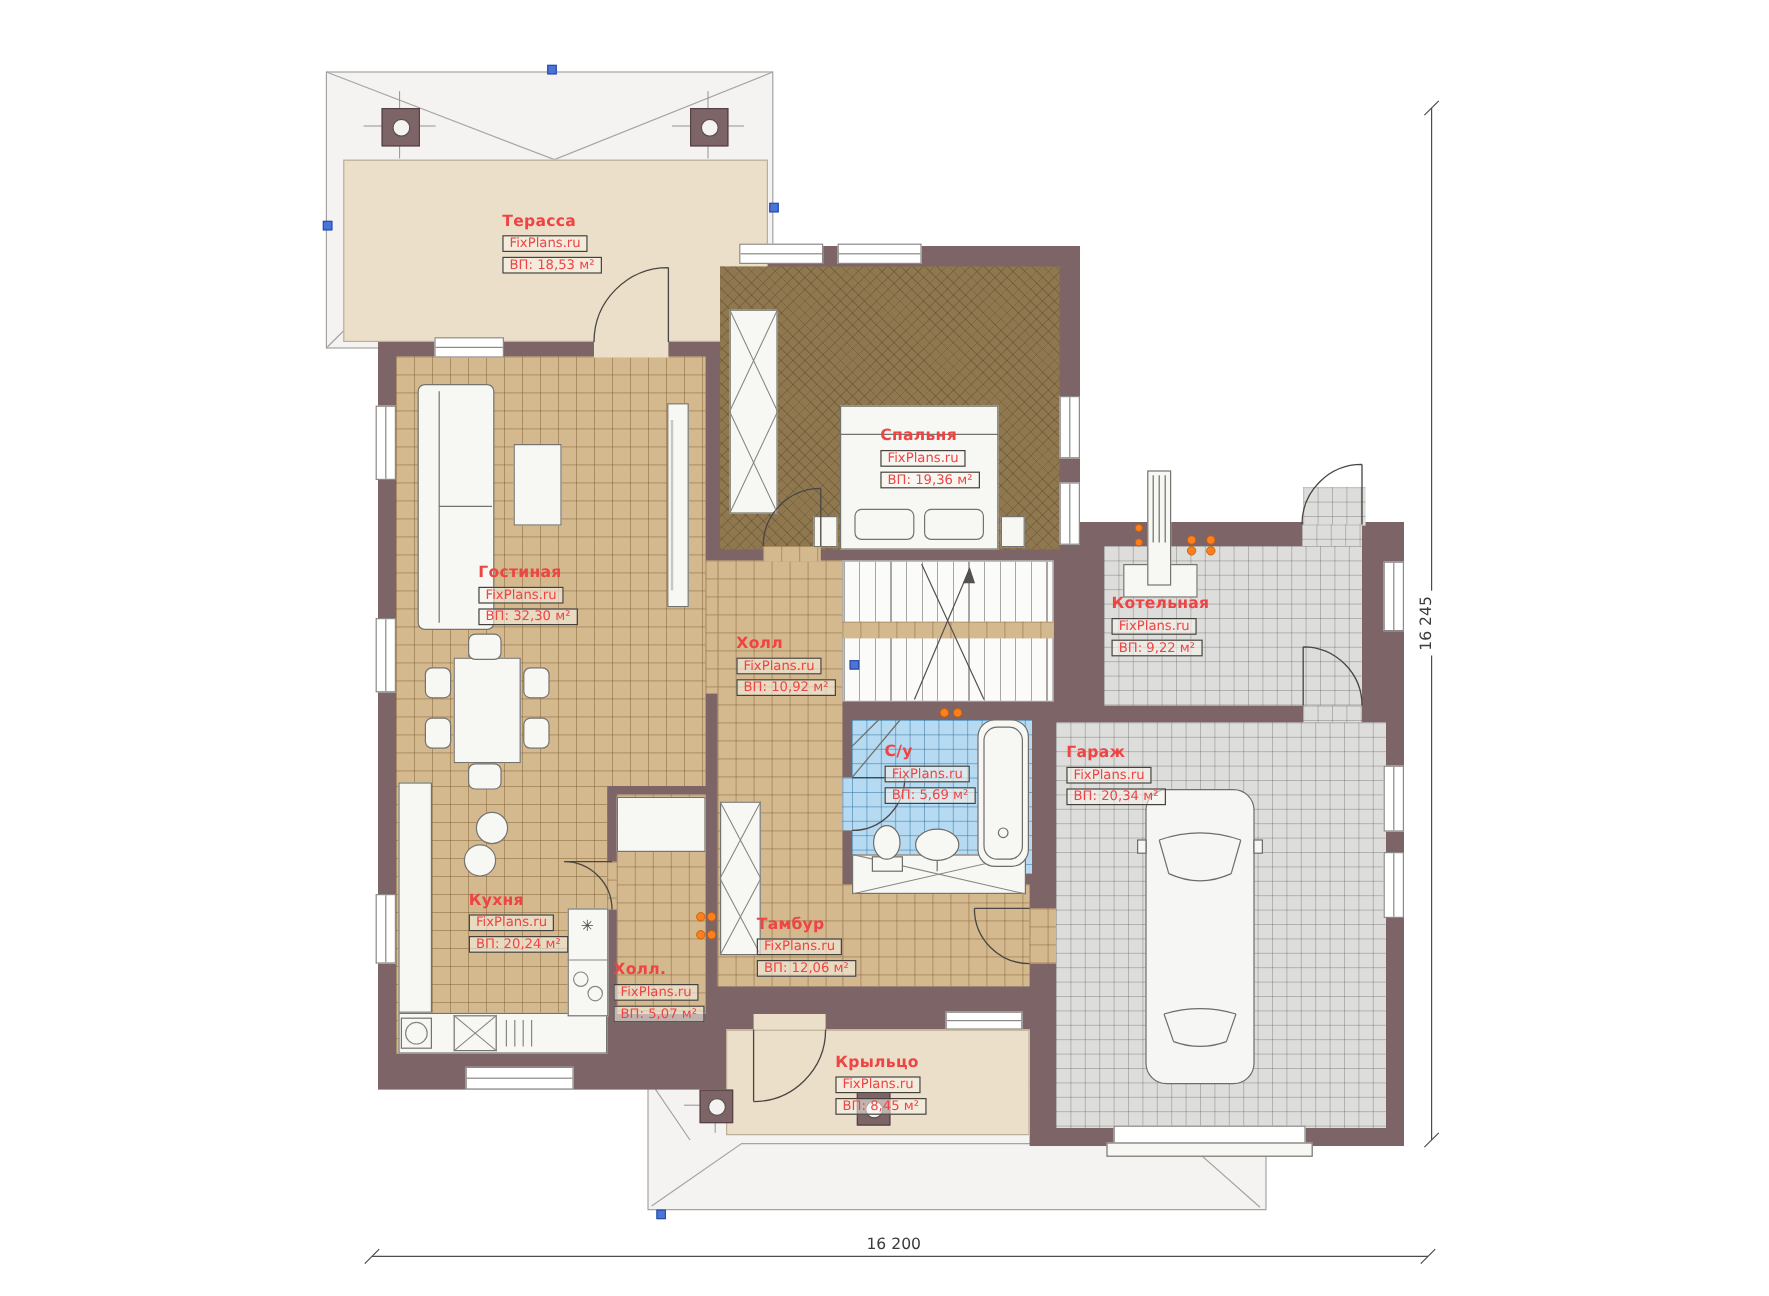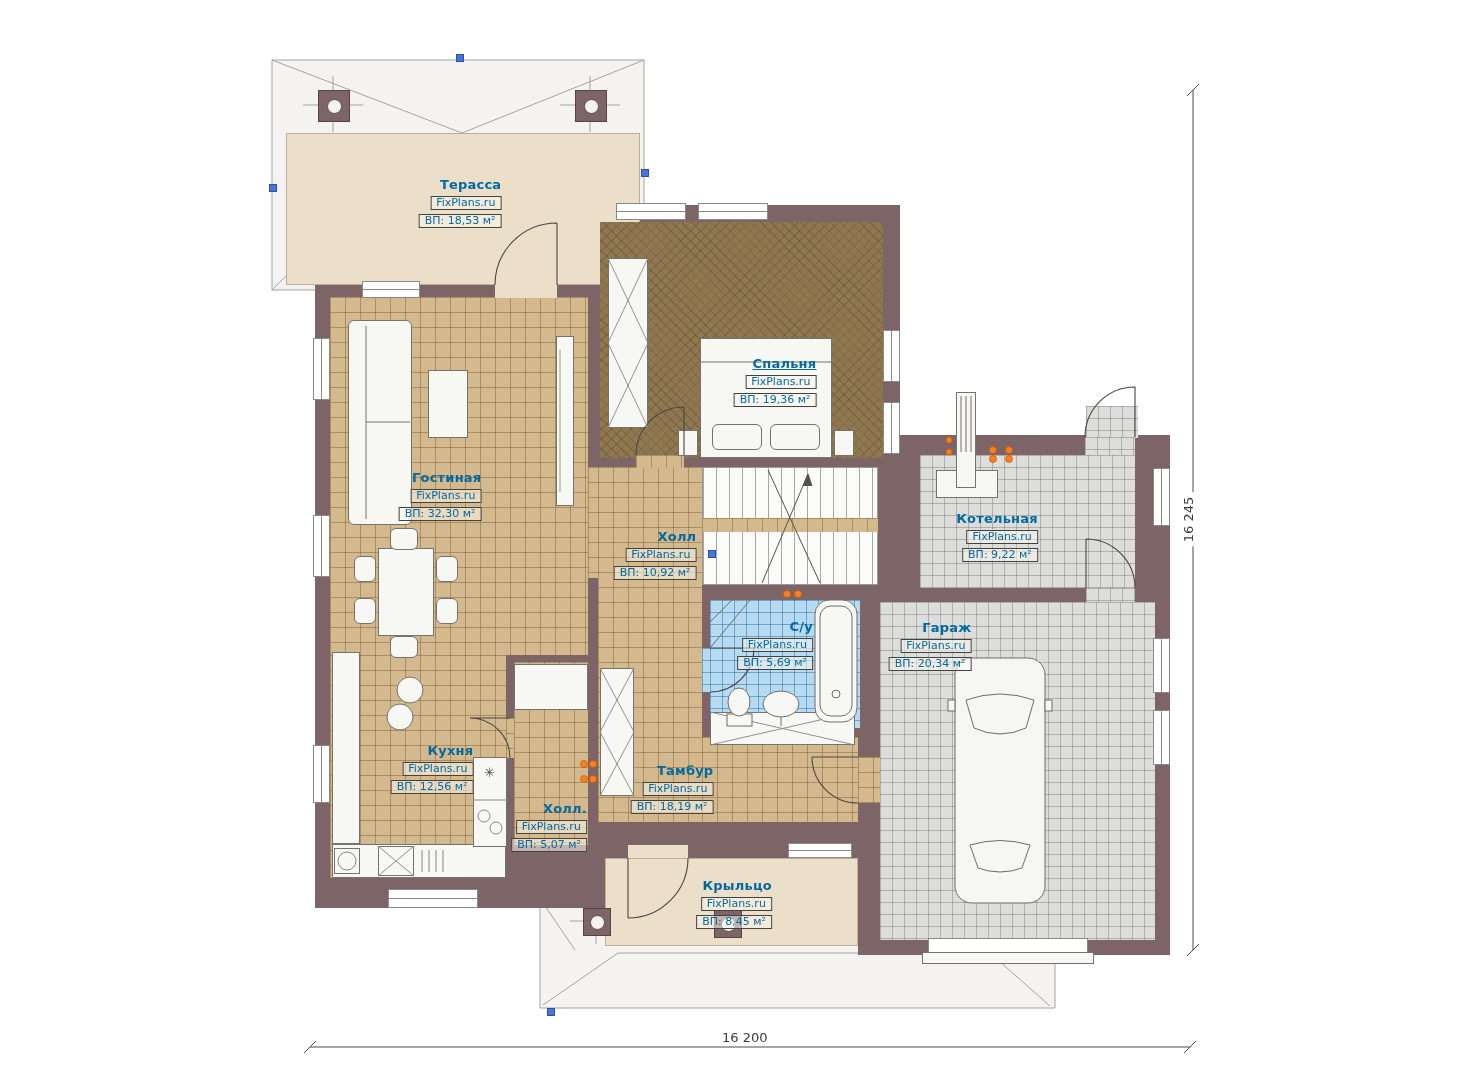--- a/index.html
+++ b/index.html
@@ -14,21 +14,21 @@
   .tile-gray{background-color:#dddddb;background-image:linear-gradient(rgba(80,80,80,.32) 1px,transparent 1px),linear-gradient(90deg,rgba(80,80,80,.32) 1px,transparent 1px);background-size:12px 12px;}
   .tile-blue{background-color:#b5daf1;background-image:linear-gradient(rgba(28,98,148,.45) 1px,transparent 1px),linear-gradient(90deg,rgba(28,98,148,.45) 1px,transparent 1px);background-size:12px 12px;}
   .stairs-bg{background-color:#fbfbfa;background-image:repeating-linear-gradient(90deg,#a8a6a2 0 1px,transparent 1px 13px);border:1px solid #9a9894;}
   .patch{position:absolute;z-index:15;}
   .win{position:absolute;background:#fff;border:1px solid #8b8987;box-sizing:border-box;z-index:15;}
   .win-h{background:linear-gradient(#8b8987,#8b8987) center/100% 1px no-repeat,#fff;}
   .win-v{background:linear-gradient(#8b8987,#8b8987) center/1px 100% no-repeat,#fff;}
   .furn{position:absolute;background:#f7f7f4;border:1px solid #75736d;box-sizing:border-box;z-index:20;}
   .rnd{border-radius:6px;}
   #svg-over{z-index:25;}
-  .room-label{position:absolute;transform:translateX(-50%);text-align:right;color:#0369a1;z-index:30;line-height:1.1;}
+  .room-label{position:absolute;transform:translateX(-50%);text-align:left;color:#ef4444;z-index:30;line-height:1.1;}
   .rname{font-weight:bold;font-size:13px;letter-spacing:.2px;}
   .rbox{display:inline-block;font-size:11px;border:1px solid #45423e;padding:0 5px;margin-top:3px;background:rgba(249,245,237,.55);white-space:nowrap;}
   .dim{position:absolute;font-size:13px;color:#3c3c3c;background:#fff;padding:0 4px;z-index:35;}
   .handle{position:absolute;width:6px;height:6px;background:#4a74d8;border:1px solid #2c4fa8;z-index:40;}
   .col-sq{position:absolute;background:#7d6466;border:1px solid #564245;z-index:18;}
   .col-sq::after{content:"";position:absolute;left:50%;top:50%;width:13px;height:13px;margin:-7px 0 0 -7px;border-radius:50%;background:#f4f3f1;border:1px solid #56504e;}
   .glyph{position:absolute;z-index:26;color:#4b4947;font-size:13px;line-height:1;}
 </style>
 </head>
 <body>
@@ -211,64 +211,64 @@
       <circle cx="949" cy="440" r="3"></circle>
         <circle cx="949" cy="452" r="3"></circle>
     </g>
   </svg>
 
   <div class="room-label" style="left:460px;top:178px;">
     <div class="rname">Терасса</div>
     <div><span class="rbox">FixPlans.ru</span></div>
     <div><span class="rbox">ВП: 18,53 м²</span></div>
   </div>
-  <div class="room-label" style="left:775px;top:357px;text-decoration:underline;">
+  <div class="room-label" style="left:775px;top:357px;">
     <div class="rname">Спальня</div>
     <div><span class="rbox">FixPlans.ru</span></div>
     <div><span class="rbox">ВП: 19,36 м²</span></div>
   </div>
   <div class="room-label" style="left:440px;top:471px;">
     <div class="rname">Гостиная</div>
     <div><span class="rbox">FixPlans.ru</span></div>
     <div><span class="rbox">ВП: 32,30 м²</span></div>
   </div>
   <div class="room-label" style="left:655px;top:530px;">
     <div class="rname">Холл</div>
     <div><span class="rbox">FixPlans.ru</span></div>
     <div><span class="rbox">ВП: 10,92 м²</span></div>
   </div>
-  <div class="room-label" style="left:967px;top:512px;margin-left:30px;">
+  <div class="room-label" style="left:967px;top:497px;">
     <div class="rname">Котельная</div>
     <div><span class="rbox">FixPlans.ru</span></div>
     <div><span class="rbox">ВП: 9,22 м²</span></div>
   </div>
   <div class="room-label" style="left:775px;top:620px;">
     <div class="rname">С/у</div>
     <div><span class="rbox">FixPlans.ru</span></div>
     <div><span class="rbox">ВП: 5,69 м²</span></div>
   </div>
   <div class="room-label" style="left:930px;top:621px;">
     <div class="rname">Гараж</div>
     <div><span class="rbox">FixPlans.ru</span></div>
     <div><span class="rbox">ВП: 20,34 м²</span></div>
   </div>
   <div class="room-label" style="left:432px;top:744px;">
     <div class="rname">Кухня</div>
     <div><span class="rbox">FixPlans.ru</span></div>
-    <div><span class="rbox">ВП: 12,56 м²</span></div>
+    <div><span class="rbox">ВП: 20,24 м²</span></div>
   </div>
   <div class="room-label" style="left:549px;top:802px;">
     <div class="rname">Холл.</div>
     <div><span class="rbox">FixPlans.ru</span></div>
     <div><span class="rbox">ВП: 5,07 м²</span></div>
   </div>
   <div class="room-label" style="left:672px;top:764px;">
     <div class="rname">Тамбур</div>
     <div><span class="rbox">FixPlans.ru</span></div>
-    <div><span class="rbox">ВП: 18,19 м²</span></div>
+    <div><span class="rbox">ВП: 12,06 м²</span></div>
   </div>
   <div class="room-label" style="left:734px;top:879px;">
     <div class="rname">Крыльцо</div>
     <div><span class="rbox">FixPlans.ru</span></div>
     <div><span class="rbox">ВП: 8,45 м²</span></div>
   </div>
 
   <div class="dim" style="left:718px;top:1030px;">16 200</div>
   <div class="dim" style="left:1162px;top:512px;transform:rotate(-90deg);">16 245</div>
 

